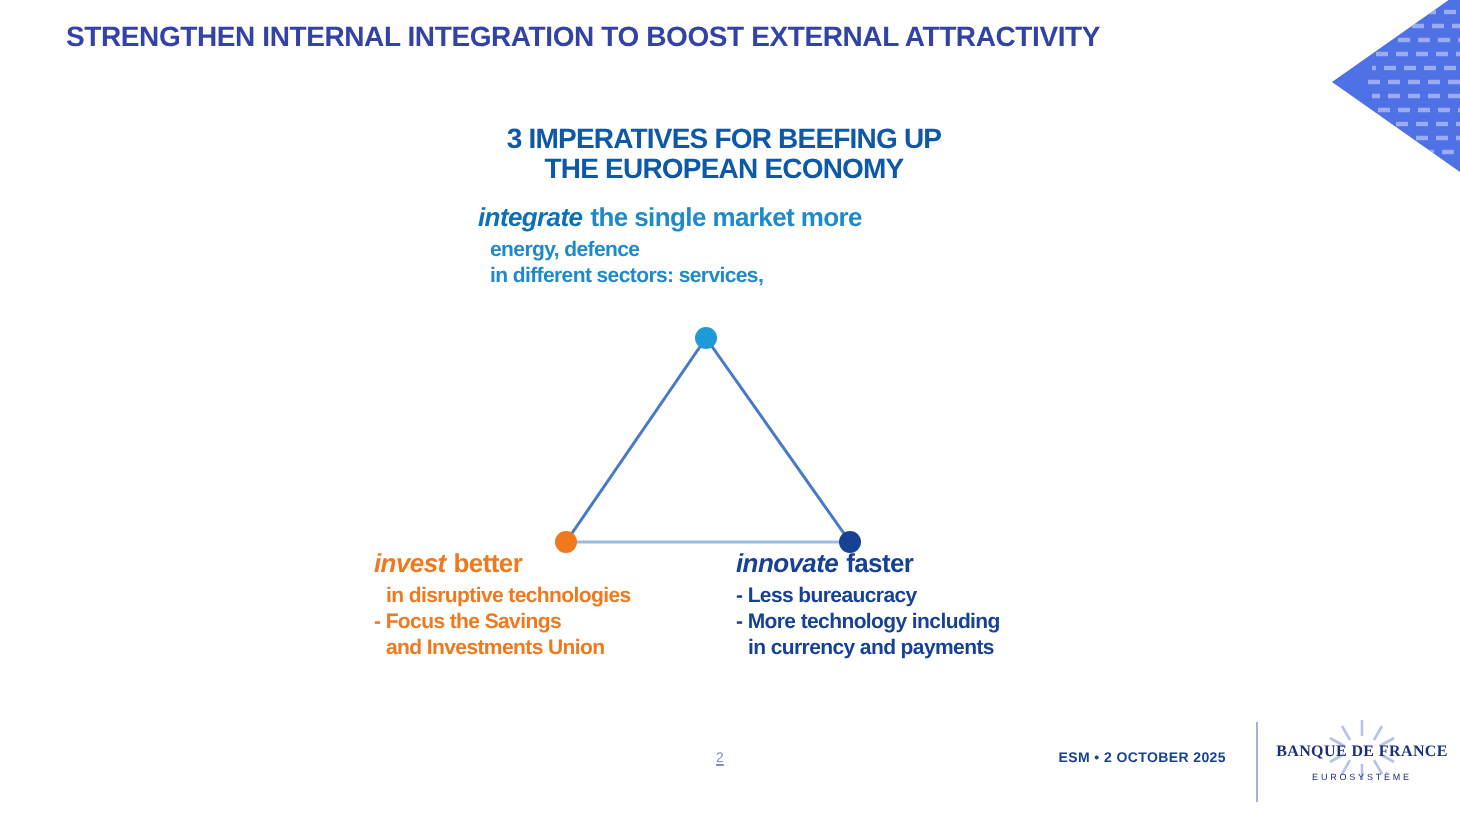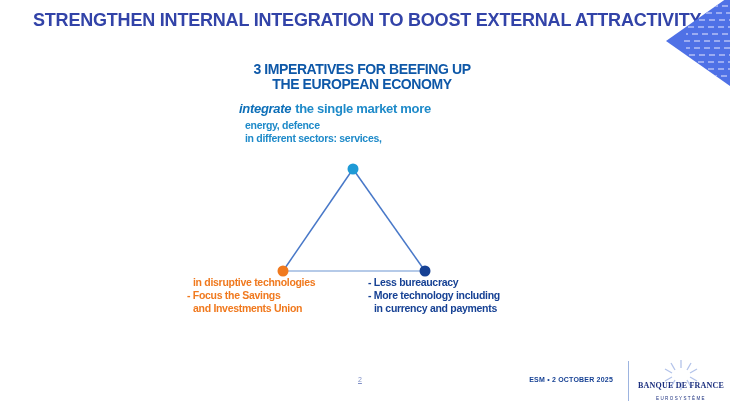--- a/index.html
+++ b/index.html
@@ -2,21 +2,21 @@
 <html style="--title-blue: #3243a8; --subtitle-blue: #0e58a8; --integrate-blue: #1e8ac9; --integrate-keyword: #0d6fb8; --integrate-dot: #1e9ad6; --invest-orange: #f0791e; --innovate-navy: #164194; --triangle-edge: #4878c8; --triangle-base: #9db9e0; --corner-blue: #4f71e6; --corner-dash: #aebcf5; --logo-navy: #1b2f7e; --logo-ray: #b3c3ea; --divider-blue: #9db4e0; --pagenum-blue: #7f8fc6;"><head>
 <meta charset="utf-8">
 <style>
   html,body{margin:0;padding:0;}
   body{
     width:730px;height:410px;position:relative;overflow:hidden;
     background:#ffffff;font-family:"Liberation Sans",sans-serif;
   }
   .slide-title{
     position:absolute;left:33px;top:10px;margin:0;
-    font-size:18px;font-weight:bold;letter-spacing:-0.2px;
+    font-size:14px;font-weight:bold;letter-spacing:-0.2px;
     color:var(--title-blue);white-space:nowrap;
   }
   .corner-svg{position:absolute;left:662px;top:-2px;}
   .subtitle{
     position:absolute;left:182px;top:62px;width:360px;text-align:center;
     font-size:14px;font-weight:bold;letter-spacing:-0.4px;line-height:14.5px;
     color:var(--subtitle-blue);
   }
   .tri-section{
     position:absolute;font-size:10.5px;line-height:12.9px;
@@ -42,21 +42,21 @@
   .footer-divider{
     position:absolute;left:628px;top:361px;width:1px;height:40px;
     background:var(--divider-blue);
   }
   .logo{
     position:absolute;left:637px;top:360px;width:88px;text-align:center;
     color:var(--logo-navy);
   }
   .logo-burst{position:absolute;left:50%;top:-2px;transform:translateX(-50%);}
   .logo-line1{
-    position:relative;margin-top:21px;font-family:"Liberation Serif",serif;
+    position:relative;margin-top:11px;font-family:"Liberation Serif",serif;
     font-size:8px;font-weight:bold;letter-spacing:0.2px;white-space:nowrap;
   }
   .logo-line2{
     position:relative;margin-top:6px;font-size:4.5px;letter-spacing:1.4px;
     white-space:nowrap;
   }
 </style>
 </head>
 <body>
 
@@ -100,26 +100,32 @@
 <svg class="triangle-svg" width="174" height="124" viewBox="0 0 174 124">
   <line x1="85" y1="11" x2="15" y2="113" style="stroke:var(--triangle-edge)" stroke-width="1.5"></line>
   <line x1="85" y1="11" x2="157" y2="113" style="stroke:var(--triangle-edge)" stroke-width="1.5"></line>
   <line x1="15" y1="113" x2="157" y2="113" style="stroke:var(--triangle-base)" stroke-width="1.5"></line>
   <circle cx="85" cy="11" r="5.5" style="fill:var(--integrate-dot)"></circle>
   <circle cx="15" cy="113" r="5.5" style="fill:var(--invest-orange)"></circle>
   <circle cx="157" cy="113" r="5.5" style="fill:var(--innovate-navy)"></circle>
 </svg>
 
 <div class="tri-section sec-invest">
+  <div class="sec-heading">
+    <span class="kw">invest</span><span>better</span>
+  </div>
   <div class="indent">in disruptive technologies</div>
   <div>- Focus the Savings</div>
   <div class="indent">and Investments Union</div>
 </div>
 
 <div class="tri-section sec-innovate">
+  <div class="sec-heading">
+    <span class="kw">innovate</span><span>faster</span>
+  </div>
   <div>- Less bureaucracy</div>
   <div>- More technology including</div>
   <div class="indent">in currency and payments</div>
 </div>
 
 <div class="page-number">2</div>
 
 <div class="event-date">ESM • 2 OCTOBER 2025</div>
 
 <div class="footer-divider"></div>

